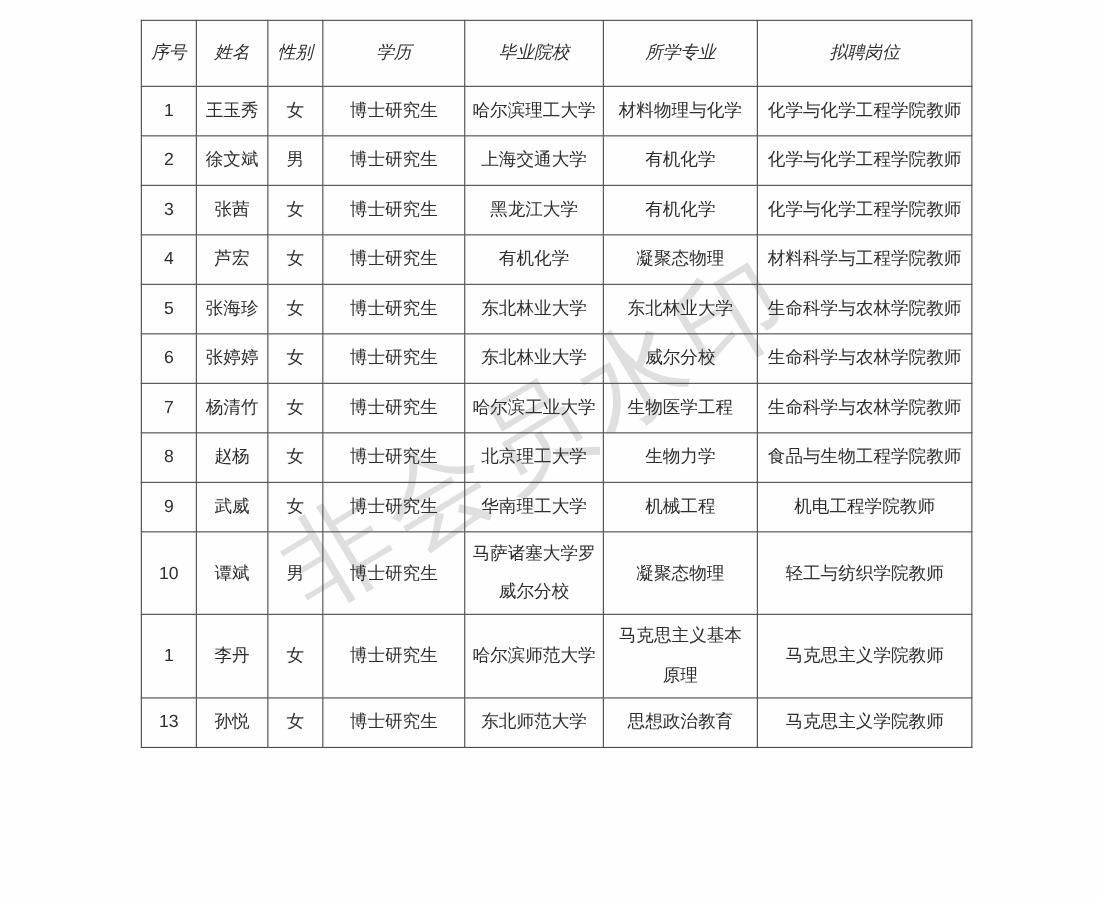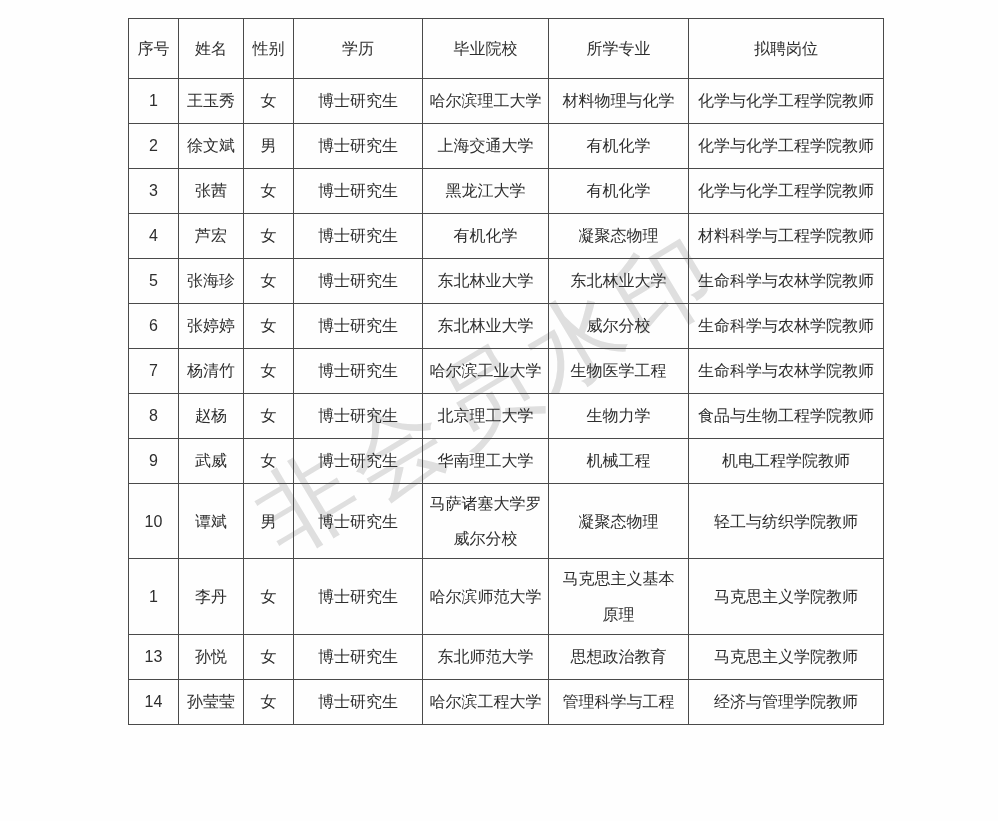--- a/index.html
+++ b/index.html
@@ -48,21 +48,21 @@
   table.tbl td {
     border: 1px solid #4a4a4a;
     text-align: center;
     vertical-align: middle;
     padding: 2px 4px;
     line-height: 2.2;
     white-space: pre-line;
     font-weight: normal;
     overflow: hidden;
   }
-  table.tbl thead tr { height: 60px; }
+  table.tbl thead tr { height: 60px; font-style: italic; }
   table.tbl tbody tr { height: 45px; }
   col.c0 { width: 50px; }
   col.c1 { width: 65px; }
   col.c2 { width: 50px; }
   col.c3 { width: 129px; }
   col.c4 { width: 126px; }
   col.c5 { width: 140px; }
   col.c6 { width: 195px; }
 </style>
 </head>
@@ -197,25 +197,16 @@
         </tr>
         <tr>
           <td>13</td>
           <td>孙悦</td>
           <td>女</td>
           <td>博士研究生</td>
           <td>东北师范大学</td>
           <td>思想政治教育</td>
           <td>马克思主义学院教师</td>
         </tr>
-        <tr>
-          <td>14</td>
-          <td>孙莹莹</td>
-          <td>女</td>
-          <td>博士研究生</td>
-          <td>哈尔滨工程大学</td>
-          <td>管理科学与工程</td>
-          <td>经济与管理学院教师</td>
-        </tr>
       </tbody>
   </table>
 
 </div>
 
 </body></html>

